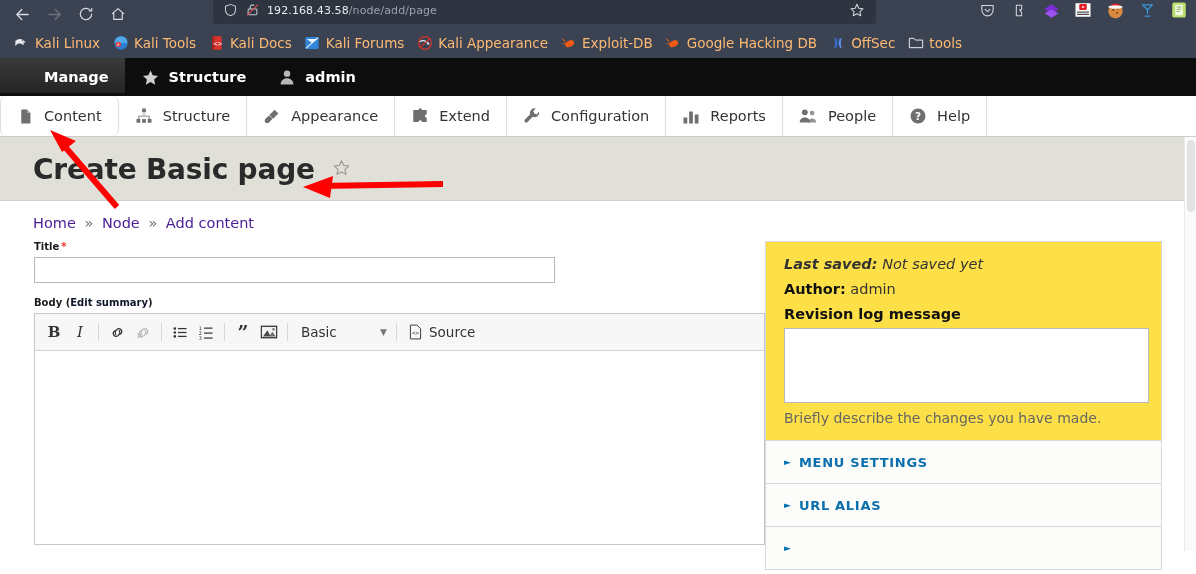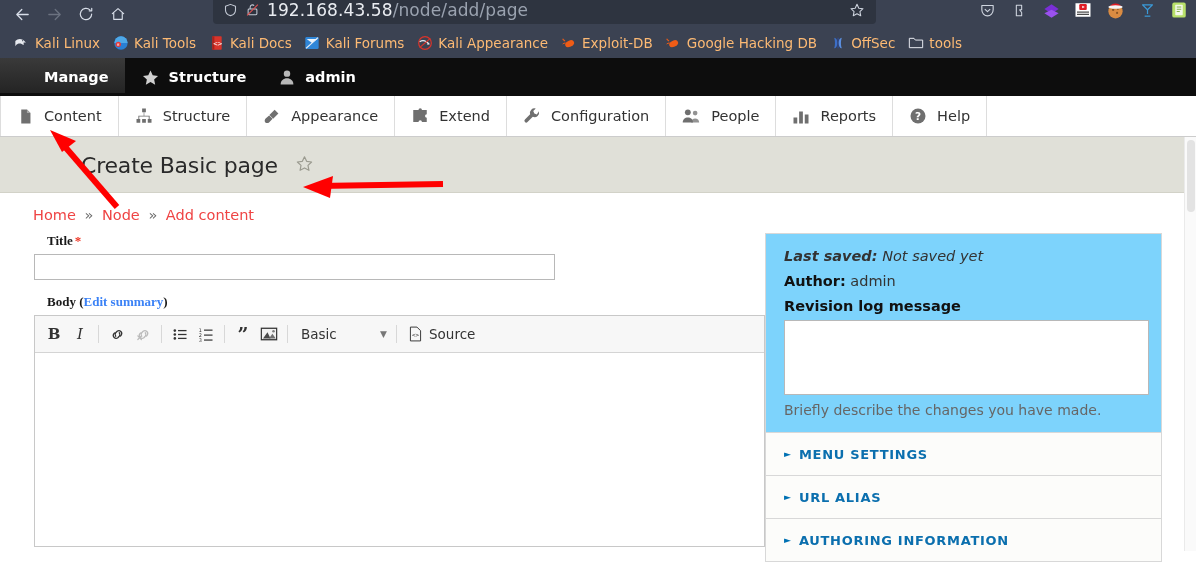--- a/index.html
+++ b/index.html
@@ -18,21 +18,21 @@
   .nav-btn.disabled{color:#6b7280;}
   .nav-btn svg{display:block;}
 
   .urlbar{
     position:absolute;left:213px;top:-4px;width:663px;height:28px;
     background:#2e3440;border-radius:4px;display:flex;align-items:center;
     padding:0 6px;box-sizing:border-box;
   }
   .urlbar .ub-icon{width:22px;height:20px;display:flex;align-items:center;justify-content:center;flex:0 0 auto;}
   .url-text{
-    flex:1 1 auto;color:#9aa2af;font-size:17px;white-space:nowrap;overflow:hidden;
+    flex:1 1 auto;color:#9aa2af;font-size:11px;white-space:nowrap;overflow:hidden;
     padding-left:4px;letter-spacing:0.1px;
   }
   .url-text b{color:#e9ecf1;font-weight:400;}
   .star-box{width:26px;height:22px;display:flex;align-items:center;justify-content:center;}
 
   .ext-icons{position:absolute;right:2px;top:-3px;display:flex;align-items:center;gap:2px;}
   .ext-icon{width:30px;height:26px;display:flex;align-items:center;justify-content:center;}
 
   
   .bookmarks{height:30px;display:flex;align-items:center;padding-left:8px;gap:0px;}
@@ -42,41 +42,41 @@
   
   .dtoolbar{background:#0d0d0d;height:38px;display:flex;align-items:stretch;}
   .dtab{display:flex;align-items:center;padding:0 16px;color:#fff;font-size:14.5px;font-weight:bold;cursor:pointer;}
   .dtab.active{background:linear-gradient(180deg,#3a3a3a 0%,#222 100%);box-shadow:inset 0 -3px 0 #0d0d0d;}
   .dtab .ti{margin-right:9px;display:flex;align-items:center;}
   .hamb{display:flex;flex-direction:column;justify-content:center;gap:3px;width:19px;}
   .hamb i{display:block;height:3px;background:#d6d6d6;border-radius:1px;}
 
   .dmenu{background:#fff;height:40px;display:flex;align-items:stretch;border-bottom:1px solid #ccc;}
   .ditem{display:flex;align-items:center;padding:0 16px;font-size:14.5px;color:#333;border-right:1px solid #ddd;cursor:pointer;white-space:nowrap;}
-  .ditem:first-child{border-left:1px solid #ddd;}
+  .ditem:first-child{border-left:1px solid #ddd;border-radius:7px;}
   .ditem .mi{margin-right:10px;display:flex;align-items:center;color:#767676;}
   .dmenu-filler{flex:1 1 auto;border-right:none;}
 
   
   .page{position:relative;background:#fff;height:414px;}
   .page-head{background:#e0e0d8;padding:16px 0 14px 33px;border-bottom:1px solid #d2d2c8;}
-  .page-title{font-size:22px;font-weight:normal;color:#2a2a2a;display:inline-block;vertical-align:middle;letter-spacing:-0.2px;margin-left:48px;}
+  .page-title{font-size:28px;font-weight:bold;color:#2a2a2a;display:inline-block;vertical-align:middle;letter-spacing:-0.2px;}
   .title-star{display:inline-block;vertical-align:middle;margin-left:12px;}
 
   .breadcrumb{padding:14px 0 10px 33px;font-size:14.5px;color:#6b6b6b;}
-  .breadcrumb a{color:#ef4444;text-decoration:none;}
+  .breadcrumb a{color:#4c1d95;text-decoration:none;}
   .breadcrumb .sep{color:#6b6b6b;padding:0 4px;}
 
   .content-wrap{display:flex;padding:0 0 0 0;}
   .col-main{width:765px;padding-left:34px;box-sizing:border-box;}
   .col-side{width:397px;padding-left:0px;box-sizing:border-box;position:relative;}
 
-  .form-label{font-size:13px;font-weight:bold;color:#1a1a1a;margin:0 0 5px 13px;font-family:Liberation Serif, serif;}
+  .form-label{font-size:10px;font-weight:bold;color:#1a1a1a;margin:0 0 5px 0;}
   .req{color:#e32;font-weight:bold;margin-left:2px;}
-  .form-label a{color:#3b82f6;text-decoration:none;font-weight:bold;}
+  .form-label a{color:#0f172a;text-decoration:none;font-weight:bold;}
   .text-input{
     width:521px;height:26px;border:1px solid #b8b8b8;background:#fff;
     box-sizing:border-box;outline:none;font-size:14px;padding:0 5px;
     font-family:inherit;display:block;margin-bottom:14px;
   }
 
   
   .cke{border:1px solid #c8c8c8;width:731px;box-sizing:border-box;background:#fff;}
   .cke-top{
     background:#f7f7f7;border-bottom:1px solid #d4d4d4;height:36px;
@@ -88,21 +88,21 @@
   .cke-combo{
     display:flex;align-items:center;height:24px;padding:0 4px 0 8px;font-size:13.5px;color:#333;cursor:pointer;min-width:86px;justify-content:space-between;
   }
   .cke-combo .caret{color:#777;font-size:9px;margin-left:12px;}
   .cke-src{display:flex;align-items:center;font-size:13.5px;color:#333;cursor:pointer;padding:0 6px;}
   .cke-src .sicon{margin-right:6px;display:flex;align-items:center;}
   .cke-body{height:193px;background:#fff;}
 
   
   .meta-box{
-    border:1px solid #d8d8d8;background:#7dd3fc;padding:14px 18px 14px 18px;
+    border:1px solid #d8d8d8;background:#fde047;padding:14px 18px 14px 18px;
     box-sizing:border-box;width:100%;
   }
   .meta-line{font-size:14.5px;color:#333;margin-bottom:9px;}
   .meta-line b{color:#111;}
   .meta-line i{font-style:italic;color:#333;}
   .meta-sub{font-size:14.5px;font-weight:bold;color:#111;margin:0 0 6px 0;}
   .meta-ta{
     width:365px;height:75px;border:1px solid #b8b8b8;background:#fff;resize:none;outline:none;
     box-sizing:border-box;font-family:inherit;font-size:13px;display:block;
   }
@@ -391,38 +391,38 @@
     <div class="ditem">
       <span class="mi">
         <svg width="18" height="18" viewBox="0 0 24 24" fill="#6f6f6f">
             <path d="M21 5.5a6 6 0 0 1-8 7.6L6 20a2.4 2.4 0 1 1-3.4-3.4l6.9-7A6 6 0 0 1 17 2.1l-3.3 3.3 1.4 3.3 3.4 1.4z"></path>
           </svg>
       </span>
       <span>Configuration</span>
     </div>
     <div class="ditem">
       <span class="mi">
+        <svg width="18" height="18" viewBox="0 0 24 24" fill="#6f6f6f">
+            <rect x="2" y="14" width="5" height="8"></rect>
+            <rect x="9.5" y="6" width="5" height="16"></rect>
+            <rect x="17" y="10" width="5" height="12"></rect>
+          </svg>
+      </span>
+      <span>Reports</span>
+    </div>
+    <div class="ditem">
+      <span class="mi">
         <svg width="19" height="18" viewBox="0 0 26 24" fill="#6f6f6f">
             <circle cx="8" cy="7" r="4"></circle>
             <path d="M1 21c0-4.2 3.1-6.8 7-6.8s7 2.6 7 6.8z"></path>
             <circle cx="18" cy="8" r="3.2" opacity="0.75"></circle>
             <path d="M12.5 21c0-3.5 2.5-5.6 5.5-5.6s5.5 2.1 5.5 5.6z" opacity="0.75"></path>
           </svg>
       </span>
       <span>People</span>
-    </div>
-    <div class="ditem">
-      <span class="mi">
-        <svg width="18" height="18" viewBox="0 0 24 24" fill="#6f6f6f">
-            <rect x="2" y="14" width="5" height="8"></rect>
-            <rect x="9.5" y="6" width="5" height="16"></rect>
-            <rect x="17" y="10" width="5" height="12"></rect>
-          </svg>
-      </span>
-      <span>Reports</span>
     </div>
     <div class="ditem">
       <span class="mi">
         <svg width="18" height="18" viewBox="0 0 24 24">
             <circle cx="12" cy="12" r="10" fill="#6f6f6f"></circle>
             <text x="12" y="17" font-size="14" fill="#fff" text-anchor="middle" font-family="DejaVu Sans" font-weight="bold">?</text>
           </svg>
       </span>
       <span>Help</span>
     </div>
@@ -557,21 +557,20 @@
         <div class="acc">
           <span class="tri">►</span>
           <span class="acc-lbl">MENU SETTINGS</span>
         </div>
         <div class="acc">
           <span class="tri">►</span>
           <span class="acc-lbl">URL ALIAS</span>
         </div>
         <div class="acc">
           <span class="tri">►</span>
-          <span class="acc-lbl">AUTHORING INFORMATION</span>
         </div>
       </div>
     </div>
 
     <div class="scrollbar">
       <div class="scroll-thumb"></div>
     </div>
   </div>
 
   <svg class="arrows" viewBox="0 0 1196 574">

